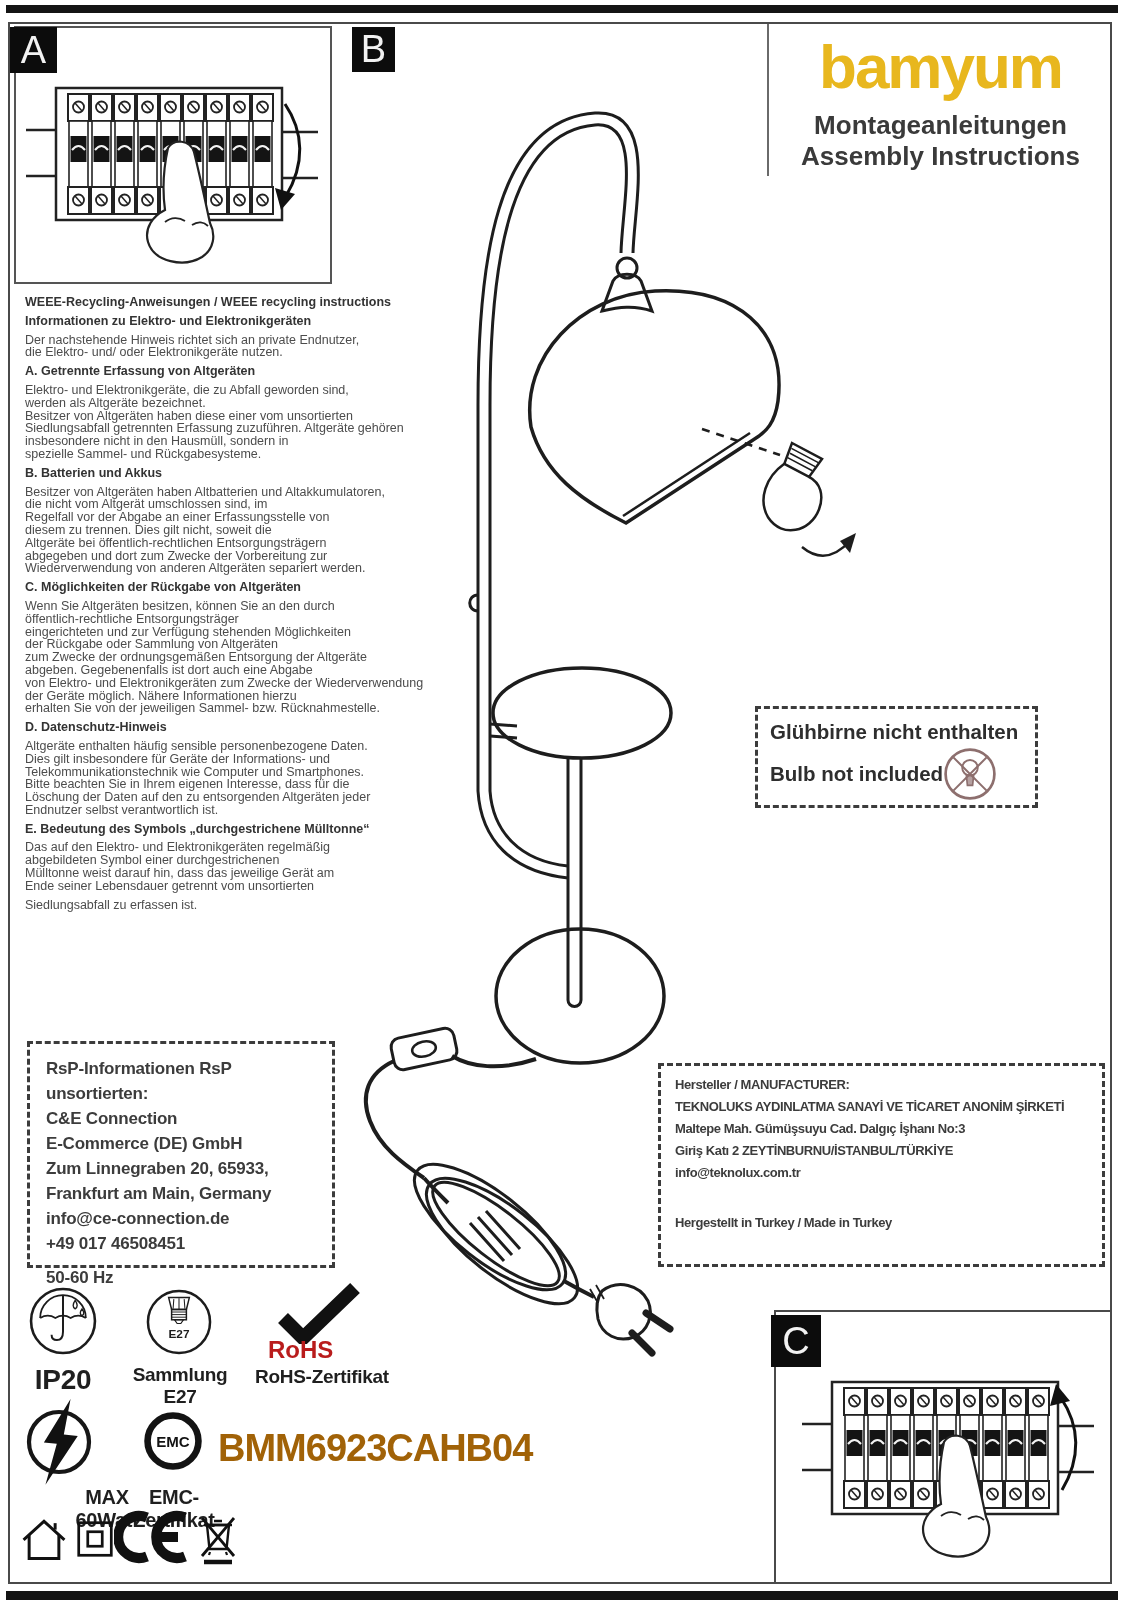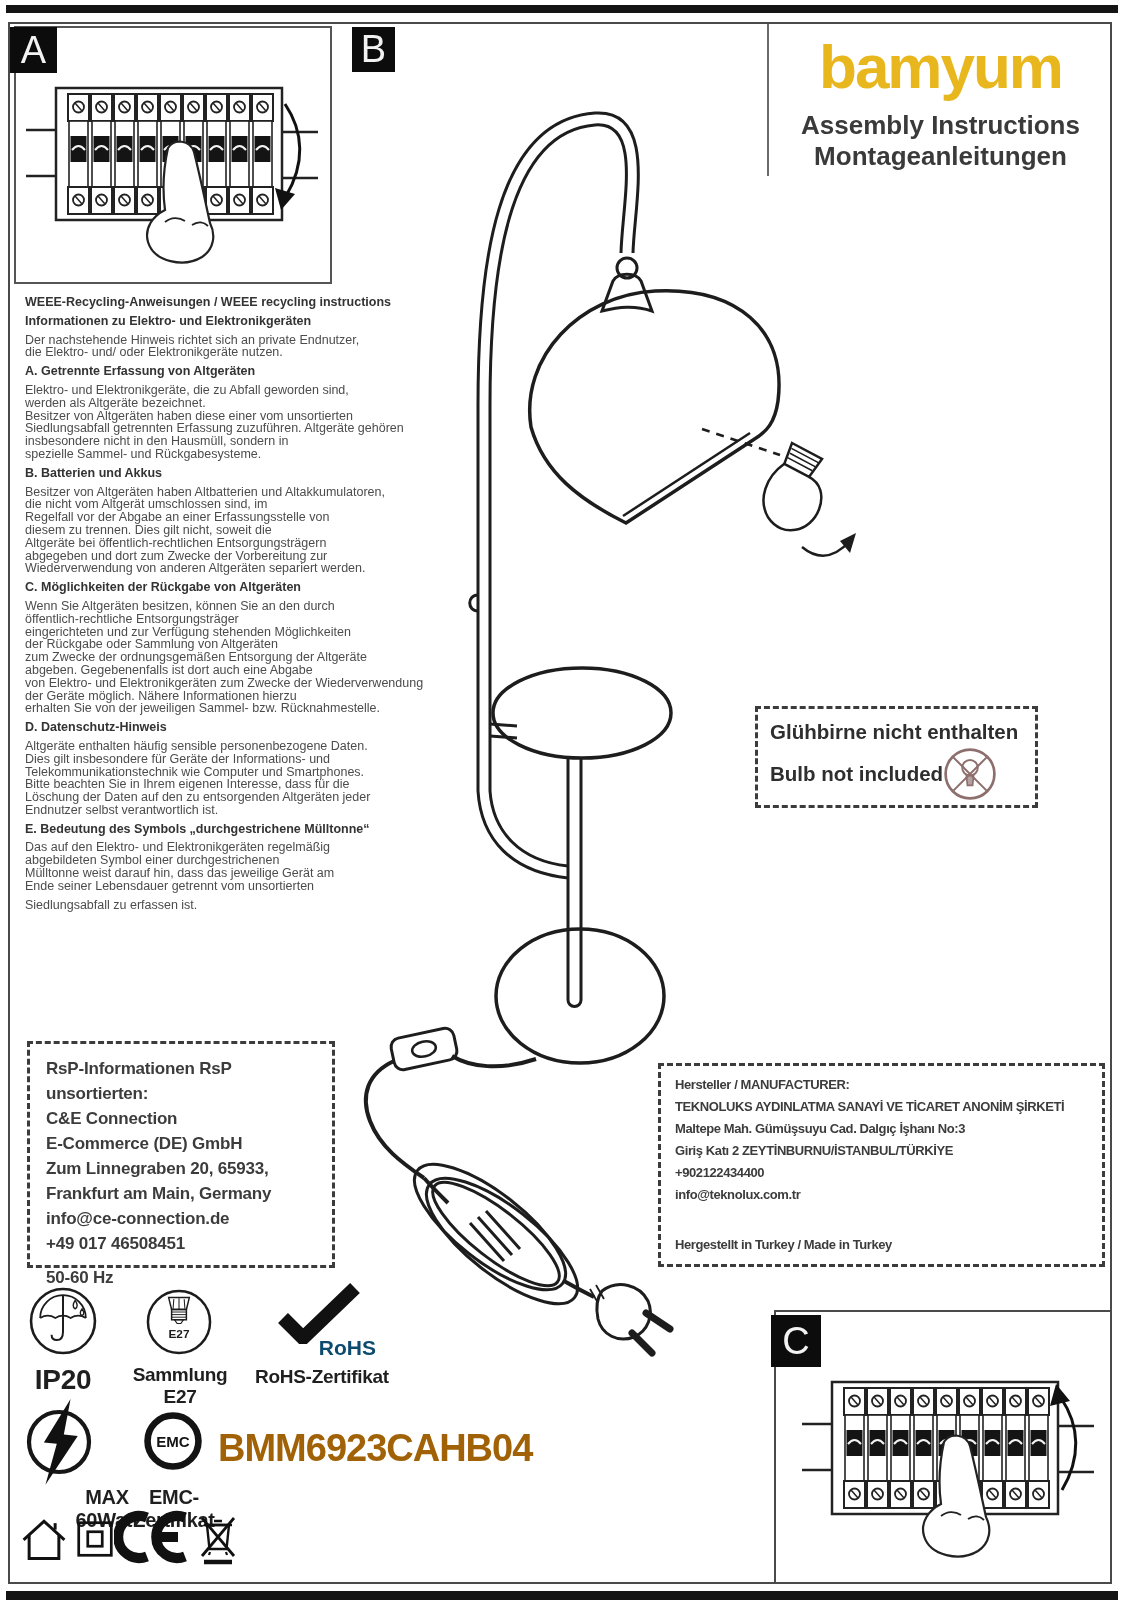--- a/index.html
+++ b/index.html
@@ -18,21 +18,21 @@
   .weee{width:442px;font-size:12.5px;line-height:12.8px;color:#4c4c4c;}
   .weee .hd{font-weight:700;color:#333;margin:3px 0 6px 0;}
   .weee .bd{white-space:pre-line;margin:0 0 6px 0;}
   
   .dashed{border:3px dashed #3c3c3c;box-sizing:border-box;background:#fff;}
   .note-line{font-size:20.5px;font-weight:700;color:#2e2e2e;line-height:30px;}
   .rsp-line{font-size:17px;font-weight:700;color:#3c3c3c;line-height:25px;letter-spacing:-0.2px;}
   .mfr-line{font-size:13px;font-weight:700;color:#3c3c3c;line-height:22px;letter-spacing:-0.4px;white-space:nowrap;}
   
   .cert-label{font-weight:700;color:#1f1f1f;font-size:19px;text-align:center;letter-spacing:-0.3px;}
-  .rohs-title{font-weight:800;color:#0c4a6e;font-size:21px;text-align:right;letter-spacing:0px;}
+  .rohs-title{font-weight:800;color:#b91c1c;font-size:24px;text-align:left;letter-spacing:0px;}
   .model{font-weight:800;color:#a16207;font-size:38px;letter-spacing:-1px;white-space:nowrap;margin-top:7px;}
   svg{display:block;}
 </style>
 </head>
 <body>
 
 <div class="page">
 
   <div class="abs bar" style="left:6px;top:5px;width:1112px;height:8px;"></div>
   <div class="abs bar" style="left:6px;top:1591px;width:1112px;height:9px;"></div>
@@ -77,22 +77,22 @@
     </defs>
     <use href="#brk-panel" x="46" y="30"></use>
     <path d="M 261 40 C 280 68 281 100 262 132" fill="none" stroke="#111" stroke-width="3"></path>
     <polygon points="257,146 251,124 271,130" fill="#111"></polygon>
   </svg>
 
   <div class="abs corner-label" style="left:352px;top:27px;width:43px;height:45px;">B</div>
 
   <div class="abs logo-box" style="left:767px;top:24px;width:345px;height:152px;">
     <div class="logo-word" id="logo-word" style="color: rgb(232, 183, 30);">bamyum</div>
+    <div class="logo-sub">Montageanleitungen</div>
     <div class="logo-sub">Assembly Instructions</div>
-    <div class="logo-sub">Montageanleitungen</div>
   </div>
 
   <svg class="abs" style="left:340px;top:75px;" width="580" height="1330" viewBox="0 0 580 1330">
     <g fill="none" stroke="#1d1d1d" stroke-width="3">
 
       <path d="M 138 716 L 138 330 C 138 190 155 45 255 38 C 318 34 294 130 293 178"></path>
       <path d="M 150 716 L 150 330 C 150 200 166 57 255 50 C 303 46 282 130 281 178"></path>
 
       <path d="M 138 520 C 127 520 127 536 138 536"></path>
 
@@ -220,21 +220,20 @@
     <div class="rsp-line">info@ce-connection.de</div>
     <div class="rsp-line">+49 017 46508451</div>
     <div class="rsp-line" style="margin-top:9px;">50-60 Hz</div>
   </div>
 
   <div class="abs dashed" style="left:658px;top:1063px;width:447px;height:204px;padding:8px 14px;overflow:hidden;">
     <div class="mfr-line">Hersteller / MANUFACTURER:</div>
     <div class="mfr-line">TEKNOLUKS AYDINLATMA SANAYİ VE TİCARET ANONİM ŞİRKETİ</div>
     <div class="mfr-line">Maltepe Mah. Gümüşsuyu Cad. Dalgıç İşhanı No:3</div>
     <div class="mfr-line">Giriş Katı 2 ZEYTİNBURNU/İSTANBUL/TÜRKİYE</div>
-    <div class="mfr-line">+902122434400</div>
     <div class="mfr-line">info@teknolux.com.tr</div>
     <div class="mfr-line" style="margin-top:28px;">Hergestellt in Turkey / Made in Turkey</div>
   </div>
 
   <svg class="abs" style="left:28px;top:1286px;" width="70" height="70" viewBox="0 0 92 92">
     <g fill="none" stroke="#1c1c1c">
       <circle cx="46" cy="46" r="42" stroke-width="3.4"></circle>
       <path d="M 16 42 A 30 30 0 0 1 76 42" stroke-width="2.4"></path>
       <path d="M 16 42 Q 26 36 36 42 Q 46 36 56 42 Q 66 36 76 42" stroke-width="2.2"></path>
       <path d="M 46 12 L 46 60 M 46 60 Q 46 71 38 71 Q 31 71 31 64" stroke-width="2.6"></path>

